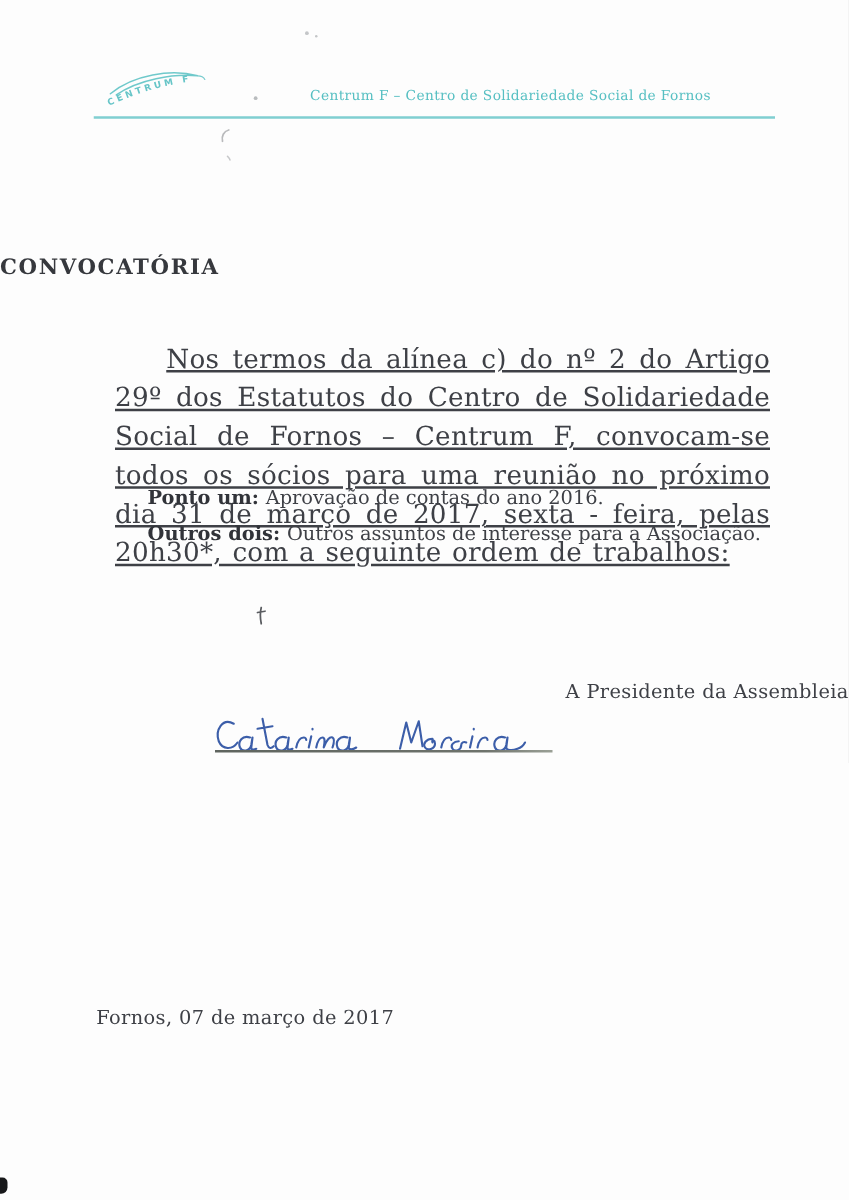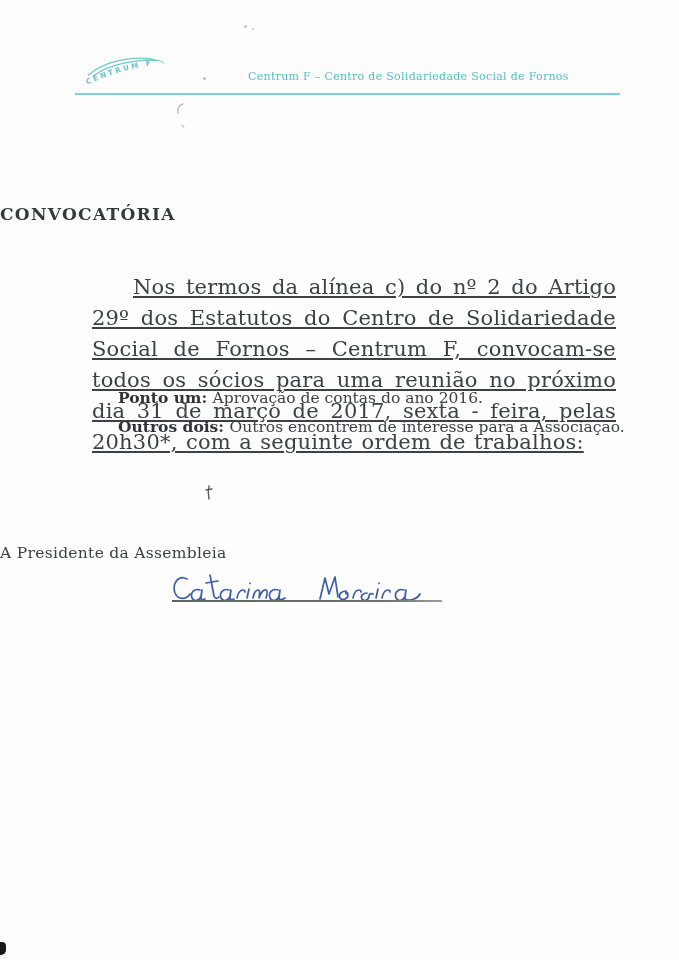--- a/index.html
+++ b/index.html
@@ -38,21 +38,21 @@
     color:#36383d;
   }
   .body-par{
     position:absolute;left:92px;top:251px;width:524px;
     font-size:21px;line-height:31px;text-align:justify;
     text-indent:41px;letter-spacing:.2px;word-spacing:1.5px;text-decoration:underline;
   }
   .agenda{position:absolute;left:118px;top:384px;font-size:15.5px;line-height:28.5px;}
   .agenda-item b{font-weight:bold;color:#313339;margin-right:.35em;}
   .role-line{
-    position:absolute;left:0;top:544px;width:679px;text-align:left;
+    position:absolute;left:0;top:544px;width:679px;text-align:right;
     font-size:15.5px;letter-spacing:.3px;
   }
   .sig{position:absolute;left:170px;top:568px;width:272px;height:42px;}
   .sig-line{
     position:absolute;left:172px;top:600px;width:270px;height:2px;
     background:linear-gradient(to right,#5f655f 0%,#6e736c 80%,#9aa096 100%);
   }
   .footnote{
     position:absolute;left:75px;top:694px;width:548px;
     font-size:15px;line-height:30.5px;letter-spacing:.2px;
@@ -89,21 +89,21 @@
     <path d="M5,1 c-1,4 -1,8 0,13 M2,5 l6,-1" fill="none" stroke="#5a5c60" stroke-width="1.4" stroke-linecap="round"></path>
   </svg>
   <div class="corner-blob"></div>
 
   <div class="doc-title">CONVOCATÓRIA</div>
 
   <p class="body-par">Nos termos da alínea c) do nº 2 do Artigo 29º dos Estatutos do Centro de Solidariedade Social de Fornos – Centrum F, convocam-se todos os sócios para uma reunião no próximo dia 31 de março de 2017, sexta - feira, pelas 20h30*, com a seguinte ordem de trabalhos:</p>
 
   <div class="agenda">
     <div class="agenda-item"><b>Ponto um:</b><span>Aprovação de contas do ano 2016.</span></div>
-    <div class="agenda-item"><b>Outros dois:</b><span>Outros encontrem de interesse para a Associação.</span></div>
+    <div class="agenda-item"><b>Outros dois:</b><span>Outros assuntos de interesse para a Associação.</span></div>
   </div>
 
   <div class="role-line">A Presidente da Assembleia</div>
 
   <svg class="sig" viewBox="0 0 272 42" role="img" aria-label="Catarina Moreira">
     <g fill="none" stroke="var(--ink,#3c5ea9)" stroke-width="1.7" stroke-linecap="round" stroke-linejoin="round">
 
       <path d="M17,11 C8,6 2,16 5,25 C8,32 16,32 20,26"></path>
       <path d="M30,22 c-6,-2 -10,3 -8,8 c2,4 8,3 9,-2 l1,-6 l-1,8 c0,2 2,2 4,1"></path>
       <path d="M40,7 l4,21 c1,3 3,3 5,1 M36,15 l12,-2"></path>
@@ -118,14 +118,15 @@
       <path d="M183,30 c1,-5 3,-8 6,-8 c1,0 2,1 2,2"></path>
       <path d="M197,25 c-4,0 -7,3 -5,6 c2,3 7,1 7,-3 c0,-2 2,-3 4,-2"></path>
       <path d="M208,21 l-2,9 M209,15 l0,.5"></path>
       <path d="M212,30 c1,-5 3,-8 6,-8 c1,0 2,1 2,2"></path>
       <path d="M234,22 c-6,-2 -10,3 -8,8 c2,4 8,3 9,-2 l1,-6 l-1,8 c0,2 4,3 9,1 c3,-1 5,-3 6,-5"></path>
     </g>
   </svg>
   <div class="sig-line"></div>
 
 
+  <div class="date-line">Fornos, 07 de março de 2017</div>
 
 </div>
 
 </body></html>

